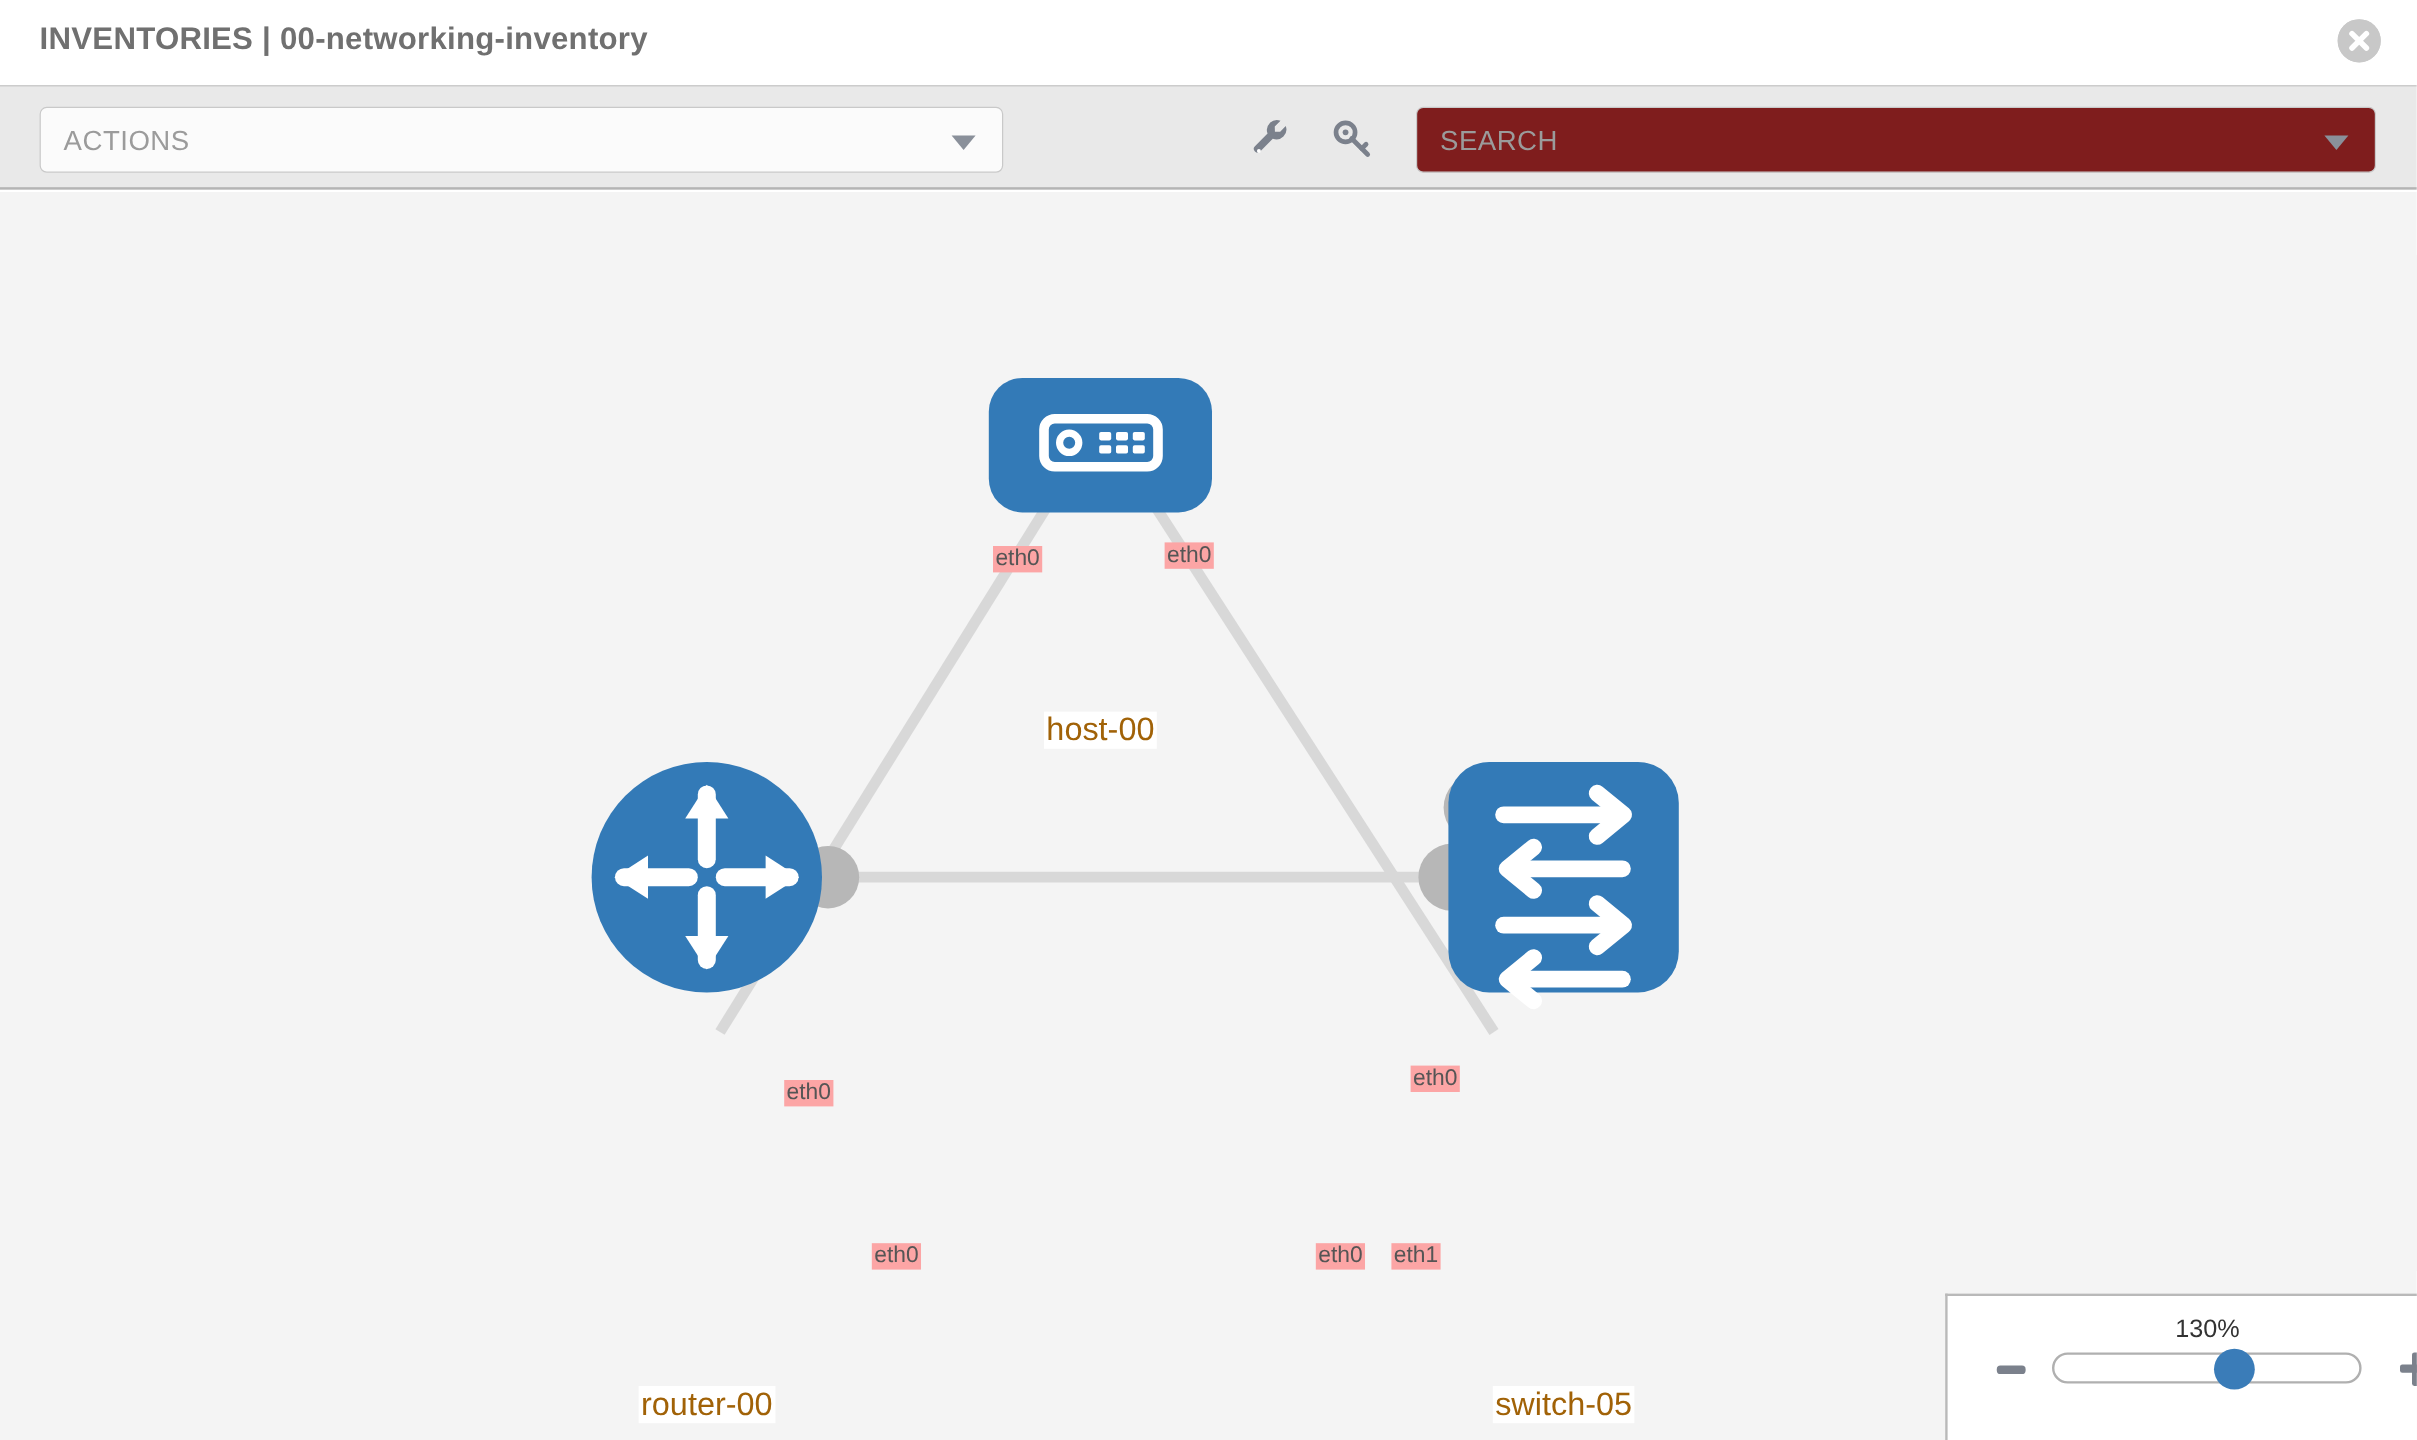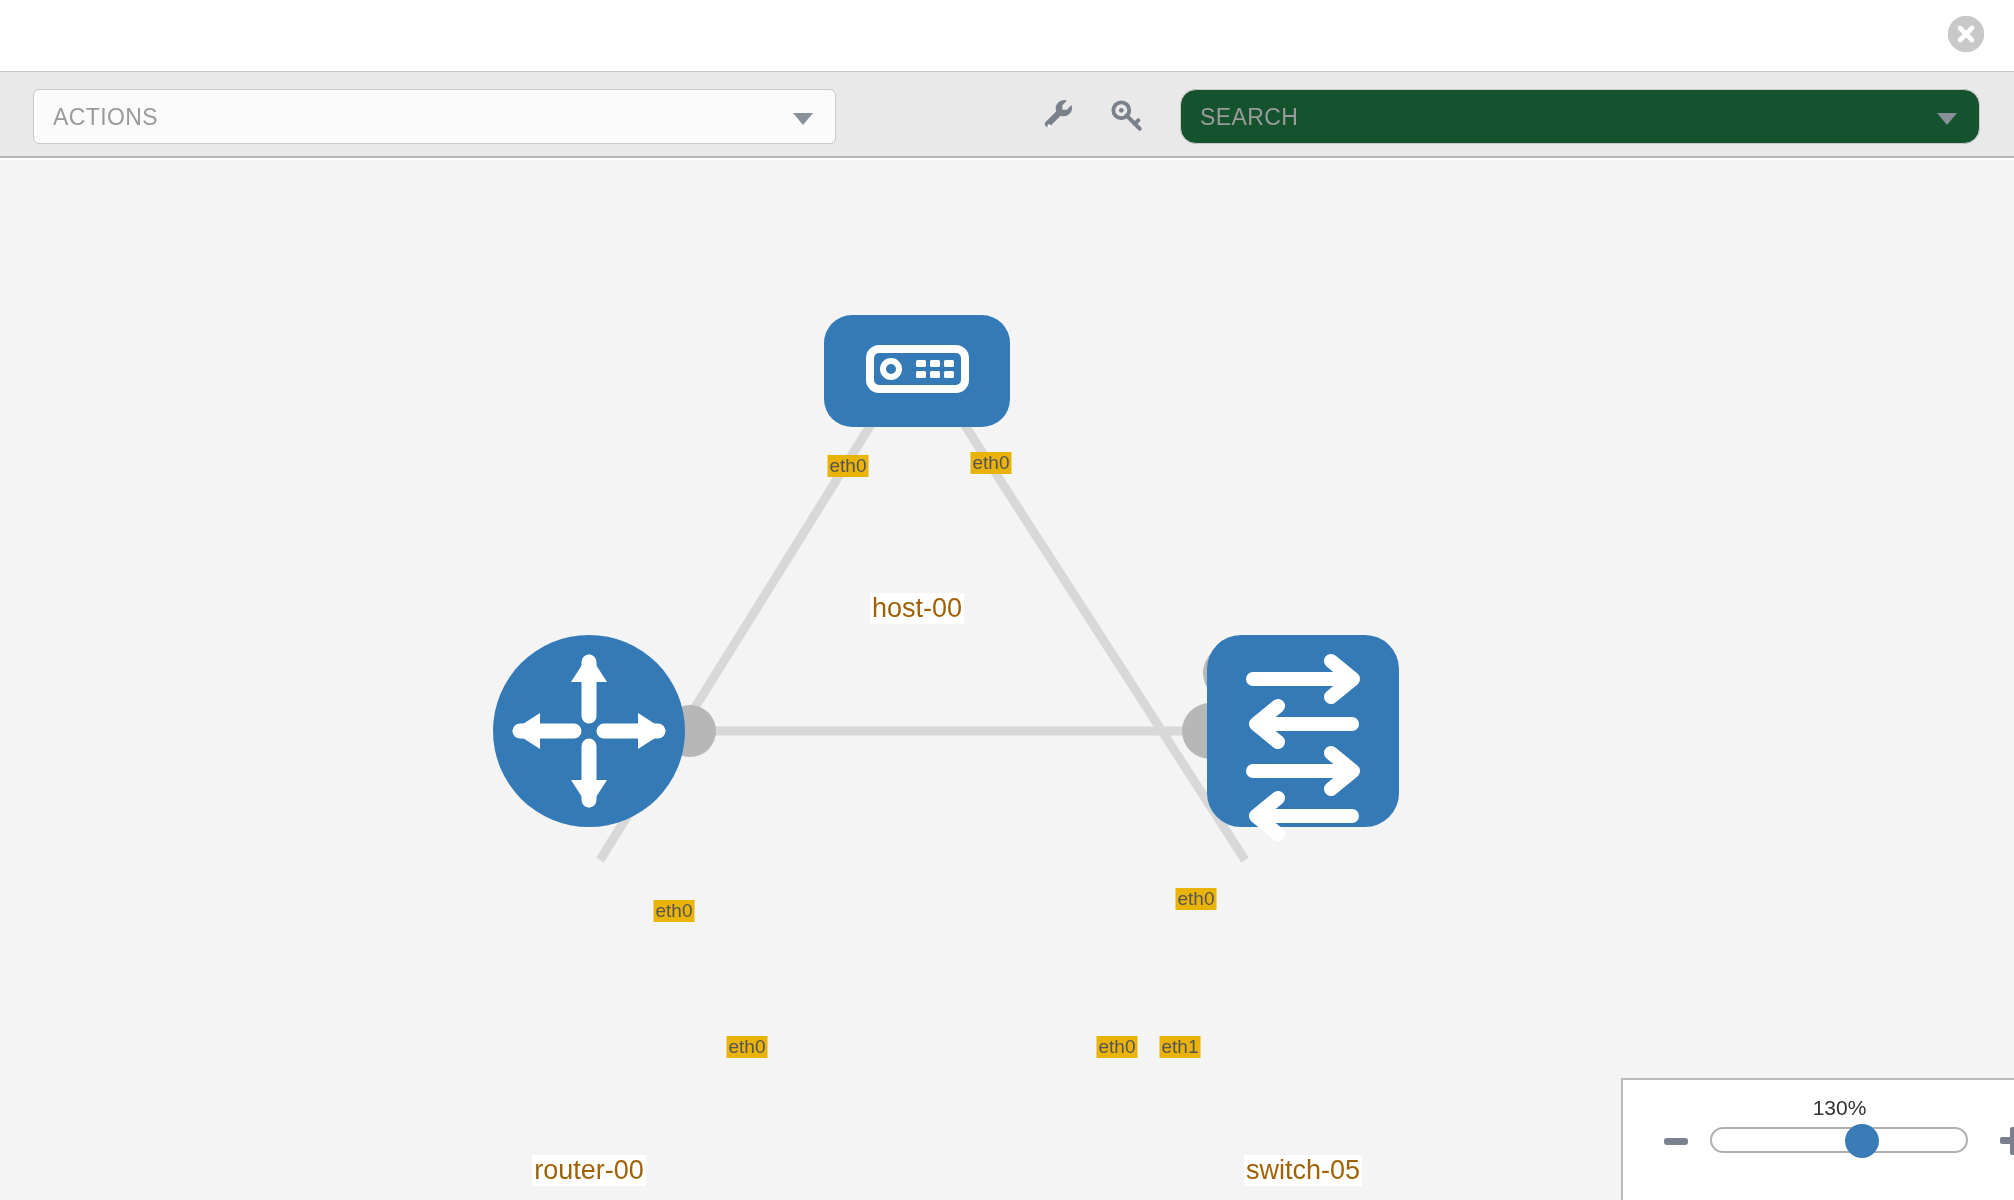--- a/index.html
+++ b/index.html
@@ -55,21 +55,21 @@
   .tool-icon {
     position: absolute; top: 17px; width: 54px; height: 54px;
     cursor: pointer;
   }
   .tool-icon svg { display: block; margin: 9px auto 0; }
   .icon-wrench { left: 1032px; }
   .icon-key    { left: 1100px; }
 
   .search-select {
     position: absolute; left: 1180px; top: 17px; width: 800px; height: 55px;
-    background: #14532d; border: 1px solid #c9c9c9; border-radius: 16px;
+    background: #7f1d1d; border: 1px solid #c9c9c9; border-radius: 6px;
     cursor: text;
   }
   .search-select .label {
     position: absolute; left: 19px; top: 14px;
     font-size: 23px; color: #9b9b9b; letter-spacing: 0.4px;
   }
 
   
   .canvas {
     position: absolute; left: 0; top: 160px; width: 2014px; height: 1040px;
@@ -83,21 +83,21 @@
     position: absolute;
     font-size: 27px; color: #a16207;
     background: #ffffff;
     white-space: nowrap;
     padding: 0 2px;
     transform: translateX(-50%);
   }
   .edge-label {
     position: absolute;
     font-size: 19px; color: #555555;
-    background: #eab308;
+    background: #fca5a5;
     white-space: nowrap;
     padding: 0 2px;
     transform: translateX(-50%);
   }
 
   
   .zoom-panel {
     position: absolute; left: 1621px; top: 1078px;
     width: 435px; height: 122px;
     background: #ffffff;
@@ -131,20 +131,21 @@
     border-radius: 50%; background: #3a7cb8; cursor: grab;
     transform: translateX(-50%);
   }
 </style>
 </head>
 <body>
 
 <div id="app">
 
   <div class="header">
+    <div class="header-title">INVENTORIES | 00-networking-inventory</div>
     <div class="close-btn">
       <svg width="36" height="36" viewBox="0 0 36 36" aria-hidden="true">
         <circle cx="18" cy="18" r="18" fill="#c8c8c8"></circle>
         <path d="M12 12 L24 24 M24 12 L12 24" stroke="#ffffff" stroke-width="4.6" stroke-linecap="round"></path>
       </svg>
     </div>
   </div>
 
   <div class="toolbar">
 

